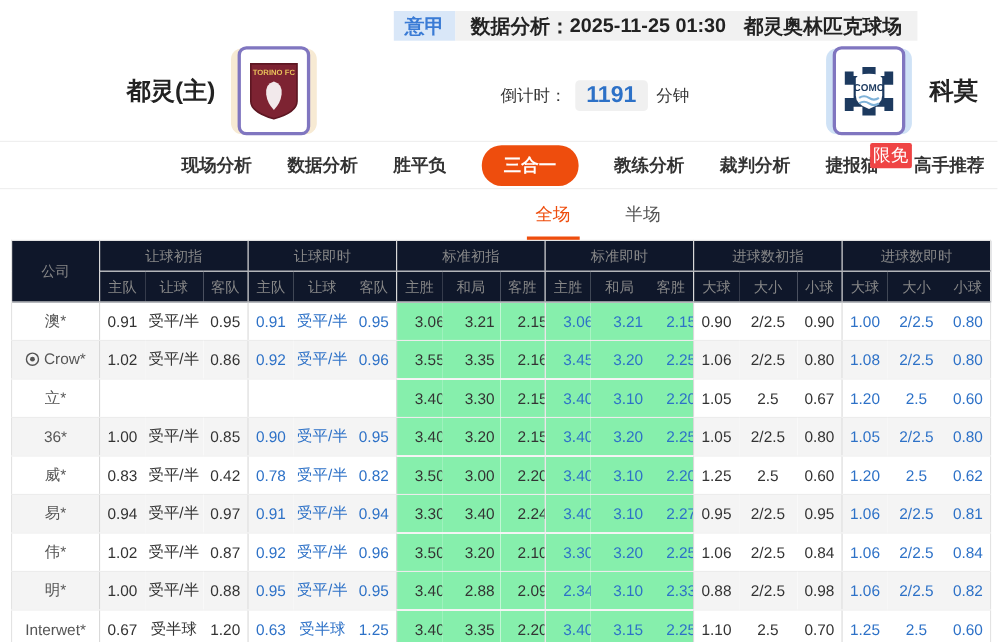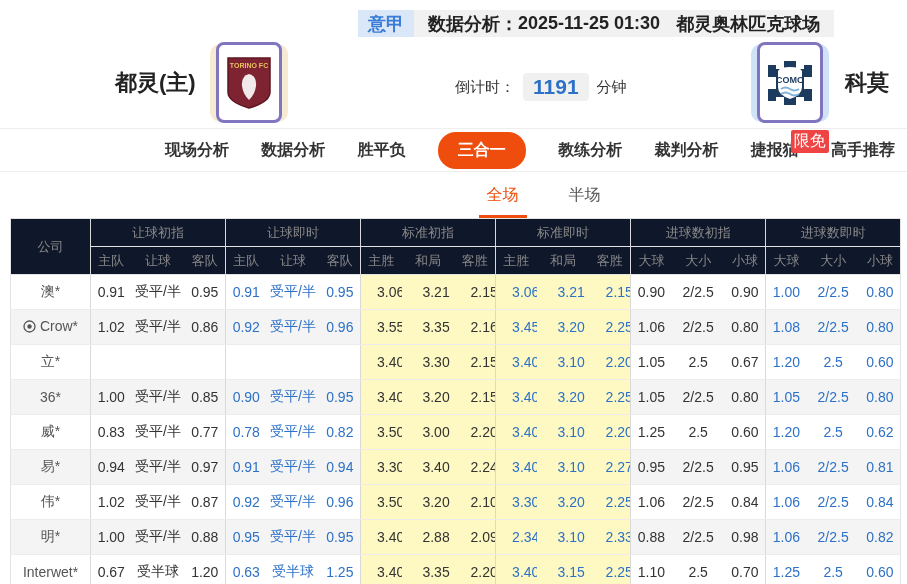--- a/index.html
+++ b/index.html
@@ -53,21 +53,21 @@
   table { width:100%; border-collapse:collapse; table-layout:fixed;
     border:1px solid #e3e3e3; }
   col.c-company { width:80px; }
   col.c-side { width:41px; }
   col.c-mid { width:53px; }
   th { height:28px; font-size:13px; font-weight:normal; color:#888; background:#0f172a;
     border-bottom:1px solid #e3e3e3; text-align:center; }
   td { height:35px; font-size:14px; text-align:center; color:#333;
     border-bottom:1px solid #ececec; white-space:nowrap; overflow:hidden; }
   tr.alt td { background:#f4f4f4; }
-  td.band, tr.alt td.band { background:#fef9c3;padding-left:16px; }
+  td.band, tr.alt td.band { background:#86efac;padding-left:16px; }
   td.live { color:#2d71c7; }
   .gs { border-left:1px solid #d9d9d9; }
   td.company-cell { color:#555; }
   .ball-icon { display:inline-block; vertical-align:-2px; margin-right:4px; }
 </style>
 </head>
 <body>
 
 <div class="topbar-wrap">
   <div class="topbar">
@@ -270,21 +270,21 @@
           <td>2/2.5</td>
           <td>0.80</td>
           <td class="gs live">1.05</td>
           <td class="live">2/2.5</td>
           <td class="live">0.80</td>
         </tr>
         <tr>
           <td class="company-cell">威*</td>
           <td class="gs">0.83</td>
           <td>受平/半</td>
-          <td>0.77</td>
+          <td>0.42</td>
           <td class="gs live">0.78</td>
           <td class="live">受平/半</td>
           <td class="live">0.82</td>
           <td class="gs band">3.50</td>
           <td class="band">3.00</td>
           <td class="band">2.20</td>
           <td class="gs band live">3.40</td>
           <td class="band live">3.10</td>
           <td class="band live">2.20</td>
           <td class="gs">1.25</td>

